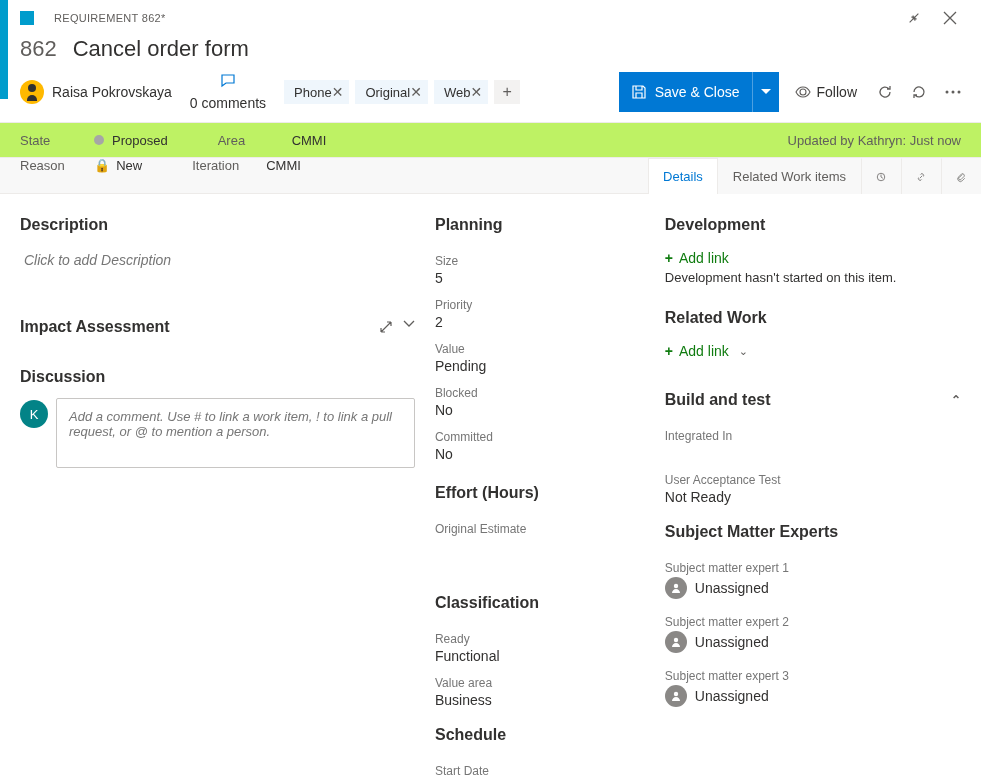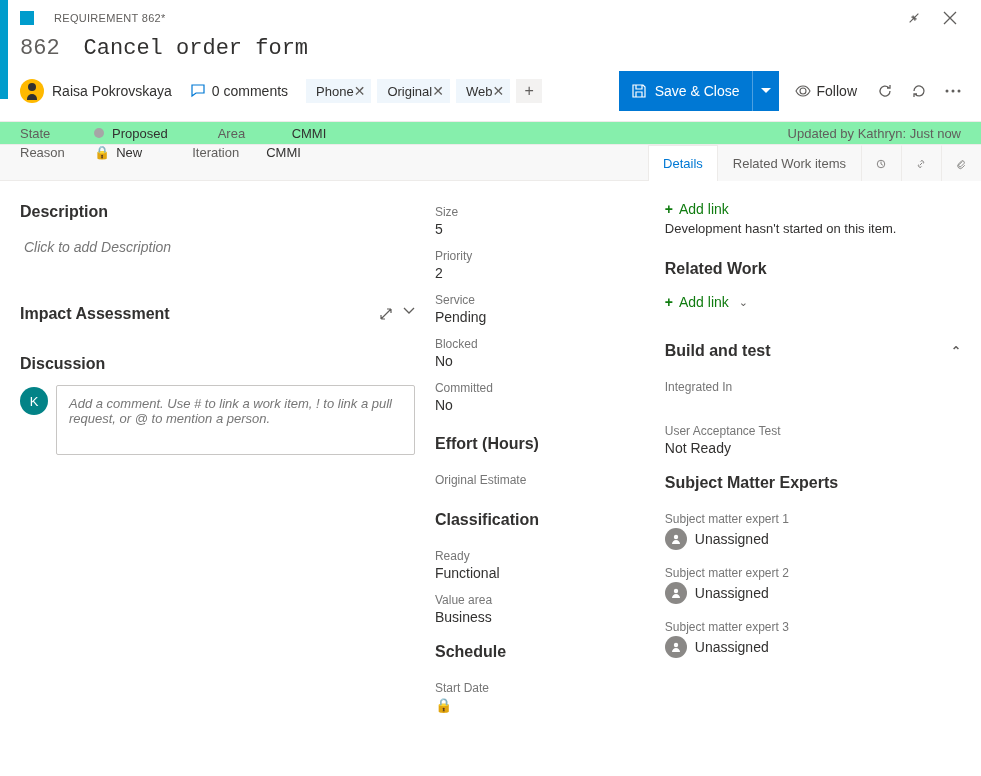--- a/index.html
+++ b/index.html
@@ -15,40 +15,40 @@
     position: relative;
   }
   .accent-bar { position:absolute; left:0; top:0; width:8px; height:99px; background:#009ccc; }
   .header { padding: 6px 16px 0 20px; }
   .crumb-row { display:flex; align-items:center; justify-content:space-between; height:24px; }
   .crumb-left { display:flex; align-items:center; gap:20px; }
   .req-icon { width:14px; height:14px; background:#009ccc; display:inline-block; }
   .crumb-text { font-size:11px; color:#605e5c; letter-spacing:0.3px; }
   .crumb-right { display:flex; align-items:center; gap:14px; padding-right:4px; }
   .icon-btn { background:none; border:none; padding:4px; cursor:pointer; color:#605e5c; display:flex; align-items:center; justify-content:center; }
-  .title-row { display:flex; align-items:baseline; gap:24px; padding:6px 0 10px 0;font-family:Liberation Mono, monospace; }
+  .title-row { display:flex; align-items:baseline; gap:16px; padding:6px 0 10px 0; }
   .wi-id { font-size:22px; color:#605e5c; font-weight:400; }
   .wi-title { font-size:22px; color:#323130; font-weight:400; }
   .toolbar-row { display:flex; align-items:center; justify-content:space-between; padding-bottom:10px; }
   .toolbar-left { display:flex; align-items:center; gap:18px; }
   .assignee { display:flex; align-items:center; gap:8px; cursor:pointer; }
   .avatar { width:24px; height:24px; border-radius:50%; background:#ffb900; display:flex; align-items:center; justify-content:center; font-size:12px; position:relative; overflow:hidden; }
   .avatar::after{content:"";position:absolute;bottom:3px;width:10px;height:6px;background:#323130;border-radius:5px 5px 0 0;}
   .avatar::before{content:"";position:absolute;top:4px;width:8px;height:8px;background:#323130;border-radius:50%;}
-  .comments { display:flex; align-items:center; gap:6px; color:#323130; cursor:pointer; }
+  .comments { display:flex; align-items:center; gap:6px; color:#323130; cursor:pointer;flex-direction:column; }
   .tags { display:flex; gap:6px; }
   .tag { background:#eff6fc; color:#323130; padding:3px 6px 3px 10px; font-size:13px; display:flex; align-items:center; }
   .tag-x { color:#605e5c; cursor:pointer; font-size:14px; line-height:1; }
   .tag-add { background:#f3f2f1; color:#605e5c; width:26px; height:24px; display:flex; align-items:center; justify-content:center; cursor:pointer; font-size:16px; }
   .toolbar-right { display:flex; align-items:center; gap:10px; }
   .save-btn { background:#0078d4; color:#fff; border:none; height:40px; display:flex; align-items:center; cursor:pointer; }
   .save-main { display:flex; align-items:center; gap:8px; padding:0 12px; font-size:14px; }
   .save-split { border-left:1px solid rgba(255,255,255,0.3); padding:0 8px; height:100%; display:flex; align-items:center; }
   .follow { display:flex; align-items:center; gap:6px; cursor:pointer; color:#323130; padding:0 6px; }
-  .state-row { display:flex; align-items:center; background:#86efac; border-top:1px solid #edebe9; border-bottom:1px solid #edebe9; padding:0 20px; height:24px; font-size:13px; position:relative; }
+  .state-row { display:flex; align-items:center; background:#bef264; border-top:1px solid #edebe9; border-bottom:1px solid #edebe9; padding:0 20px; height:36px; font-size:13px; position:relative; }
   .state-group { display:flex; align-items:center; gap:14px; margin-right:50px; }
   .state-label { color:#605e5c; width:60px; }
   .state-dot { width:10px; height:10px; border-radius:50%; background:#a6a6a6; display:inline-block; margin-right:8px; }
   .lock-ic { color:#a19f9d; margin-right:6px; }
   .updated { position:absolute; right:20px; color:#605e5c; font-size:13px; }
   .reason-row { display:flex; align-items:flex-start; background:#f8f8f8; border-bottom:1px solid #edebe9; padding:0 20px; height:36px; font-size:13px; }
   .tabs-row { position:absolute; right:0; top:0; height:36px; display:flex; align-items:stretch; background:#f8f8f8; }
   .tab { padding:0 14px; display:flex; align-items:center; font-size:13px; color:#605e5c; cursor:pointer; border:1px solid transparent; border-bottom:none; }
   .tab.active { background:#fff; color:#0078d4; border-color:#edebe9; }
   .tab-icon { width:40px; justify-content:center; border-left:1px solid #edebe9; }
@@ -242,47 +242,49 @@
     </div>
 
     <div class="section-h" style="margin-top:20px">Discussion</div>
     <div class="disc-wrap">
       <div class="disc-avatar">K</div>
       <div class="discussion-box">Add a comment. Use # to link a work item, ! to link a pull request, or @ to mention a person.</div>
     </div>
   </div>
 
   <div class="col col2">
+    <div class="section-h">Planning</div>
     <div class="field-label">Size</div>
     <div class="field-value">5</div>
     <div class="field-label">Priority</div>
     <div class="field-value">2</div>
-    <div class="field-label">Service</div>
+    <div class="field-label">Value</div>
     <div class="field-value">Pending</div>
     <div class="field-label">Blocked</div>
     <div class="field-value">No</div>
     <div class="field-label">Committed</div>
     <div class="field-value">No</div>
 
     <div class="section-h" style="margin-top:18px">Effort (Hours)</div>
     <div class="field-label">Original Estimate</div>
     <div class="field-value">&nbsp;</div>
 
-    <div class="section-h" style="margin-top:2px">Classification</div>
+    <div class="section-h" style="margin-top:36px">Classification</div>
     <div class="field-label">Ready</div>
     <div class="field-value">Functional</div>
     <div class="field-label">Value area</div>
     <div class="field-value">Business</div>
 
     <div class="section-h" style="margin-top:14px">Schedule</div>
     <div class="field-label">Start Date</div>
     <div class="field-value"><span class="lock-ic">🔒</span></div>
   </div>
 
   <div class="col col3">
+    <div class="section-h">Development</div>
     <div class="add-link">
         <span class="add-plus">+</span>
         <span>Add link</span>
       </div>
     <div class="dev-text">Development hasn't started on this item.</div>
 
     <div class="section-h">Related Work</div>
     <div class="add-link">
         <span class="add-plus">+</span>
         <span>Add link</span>

